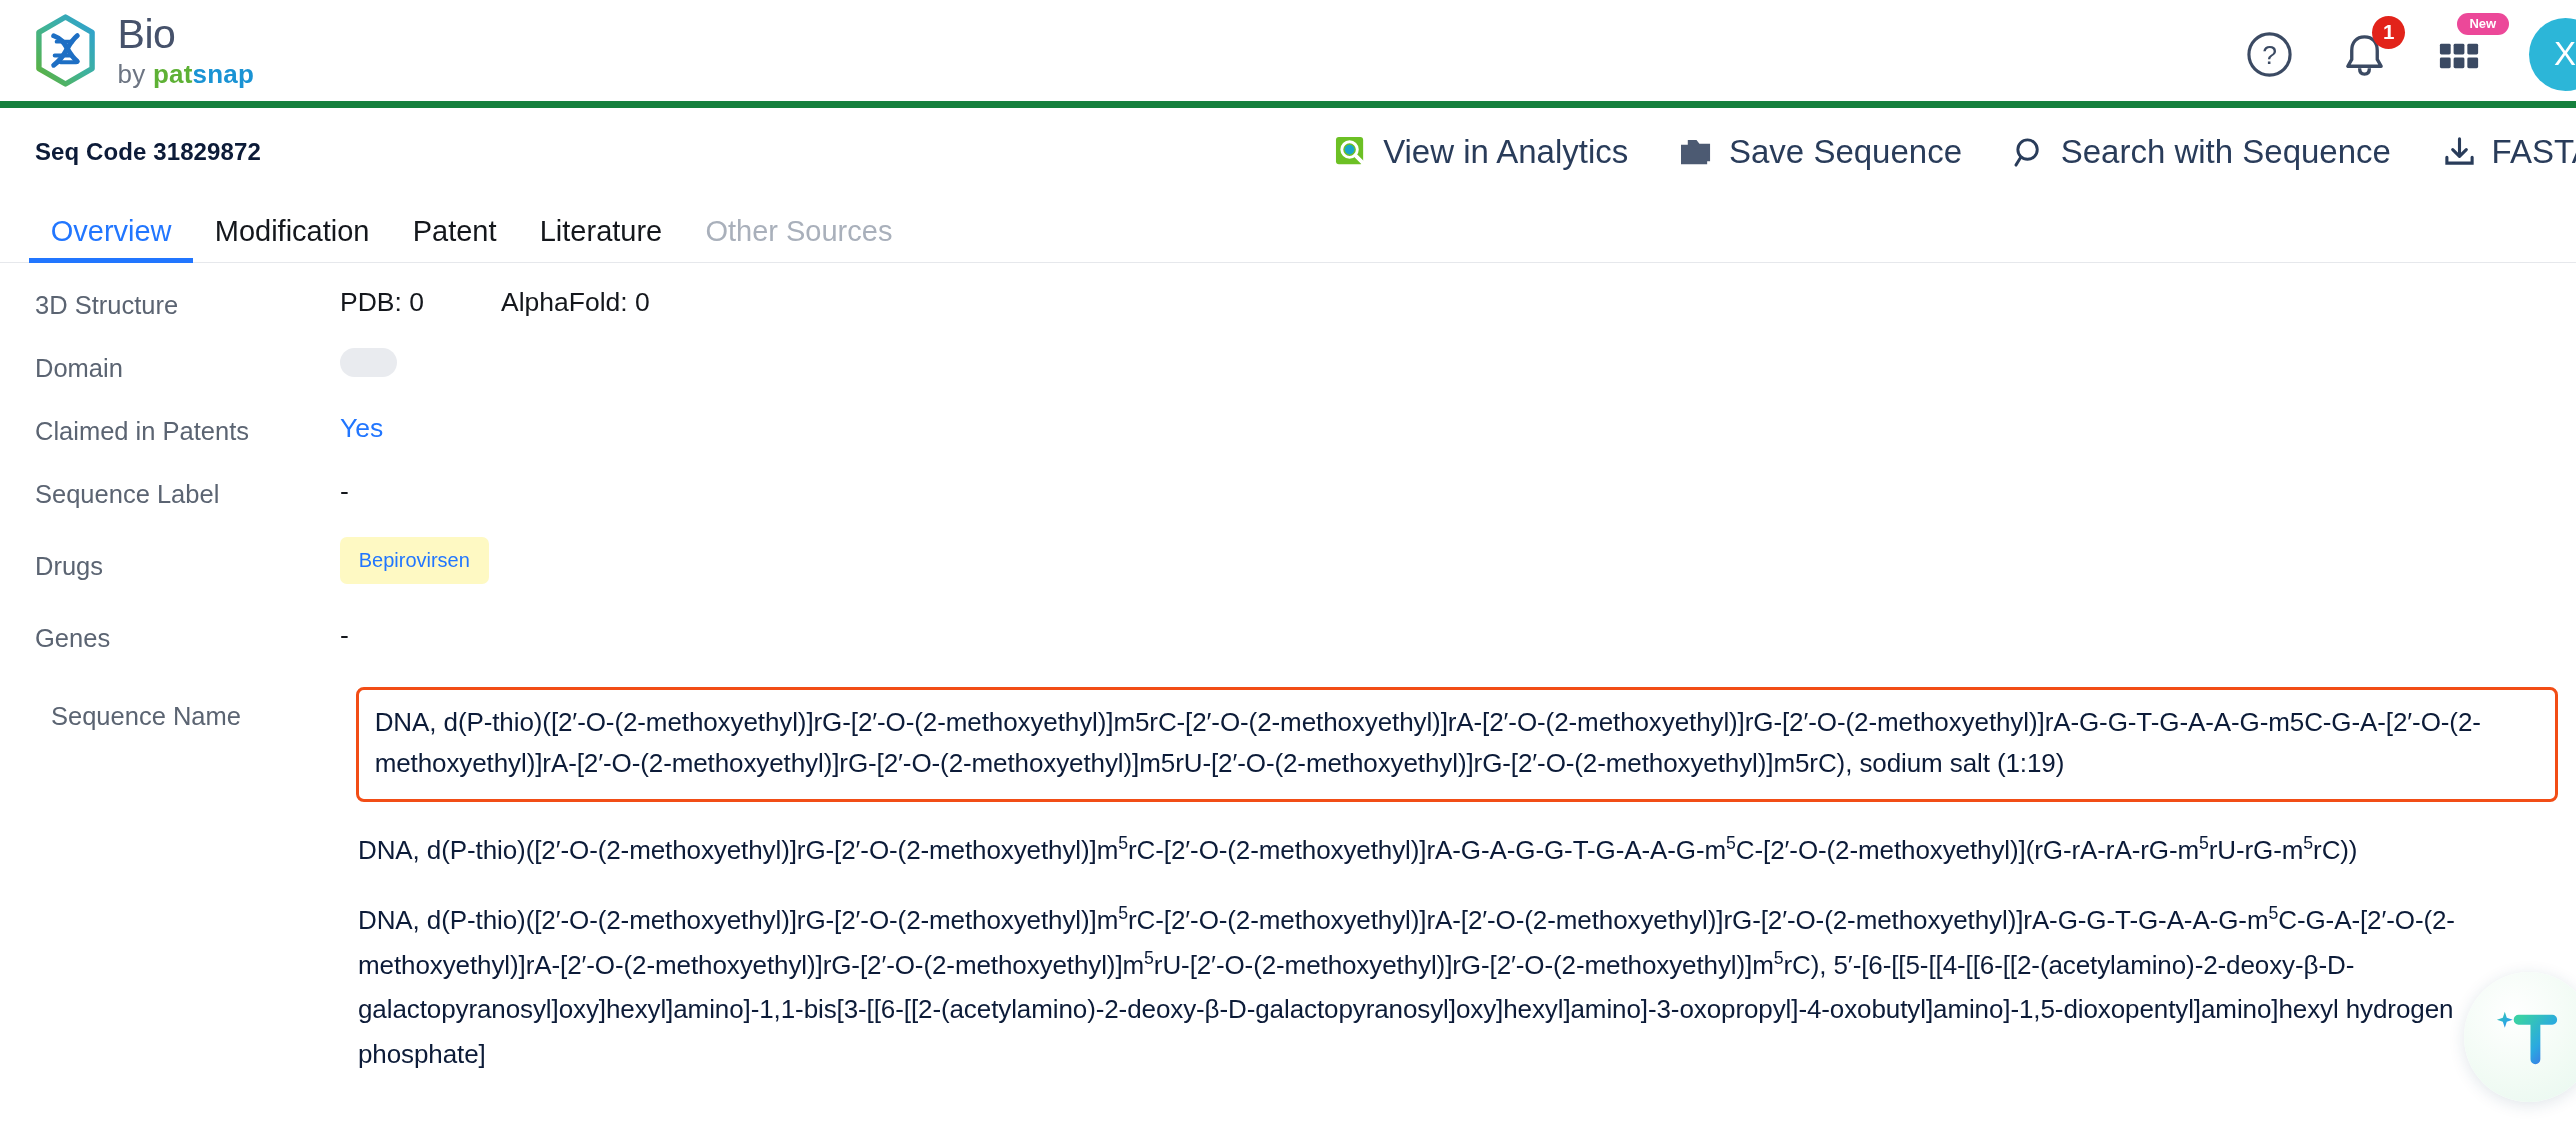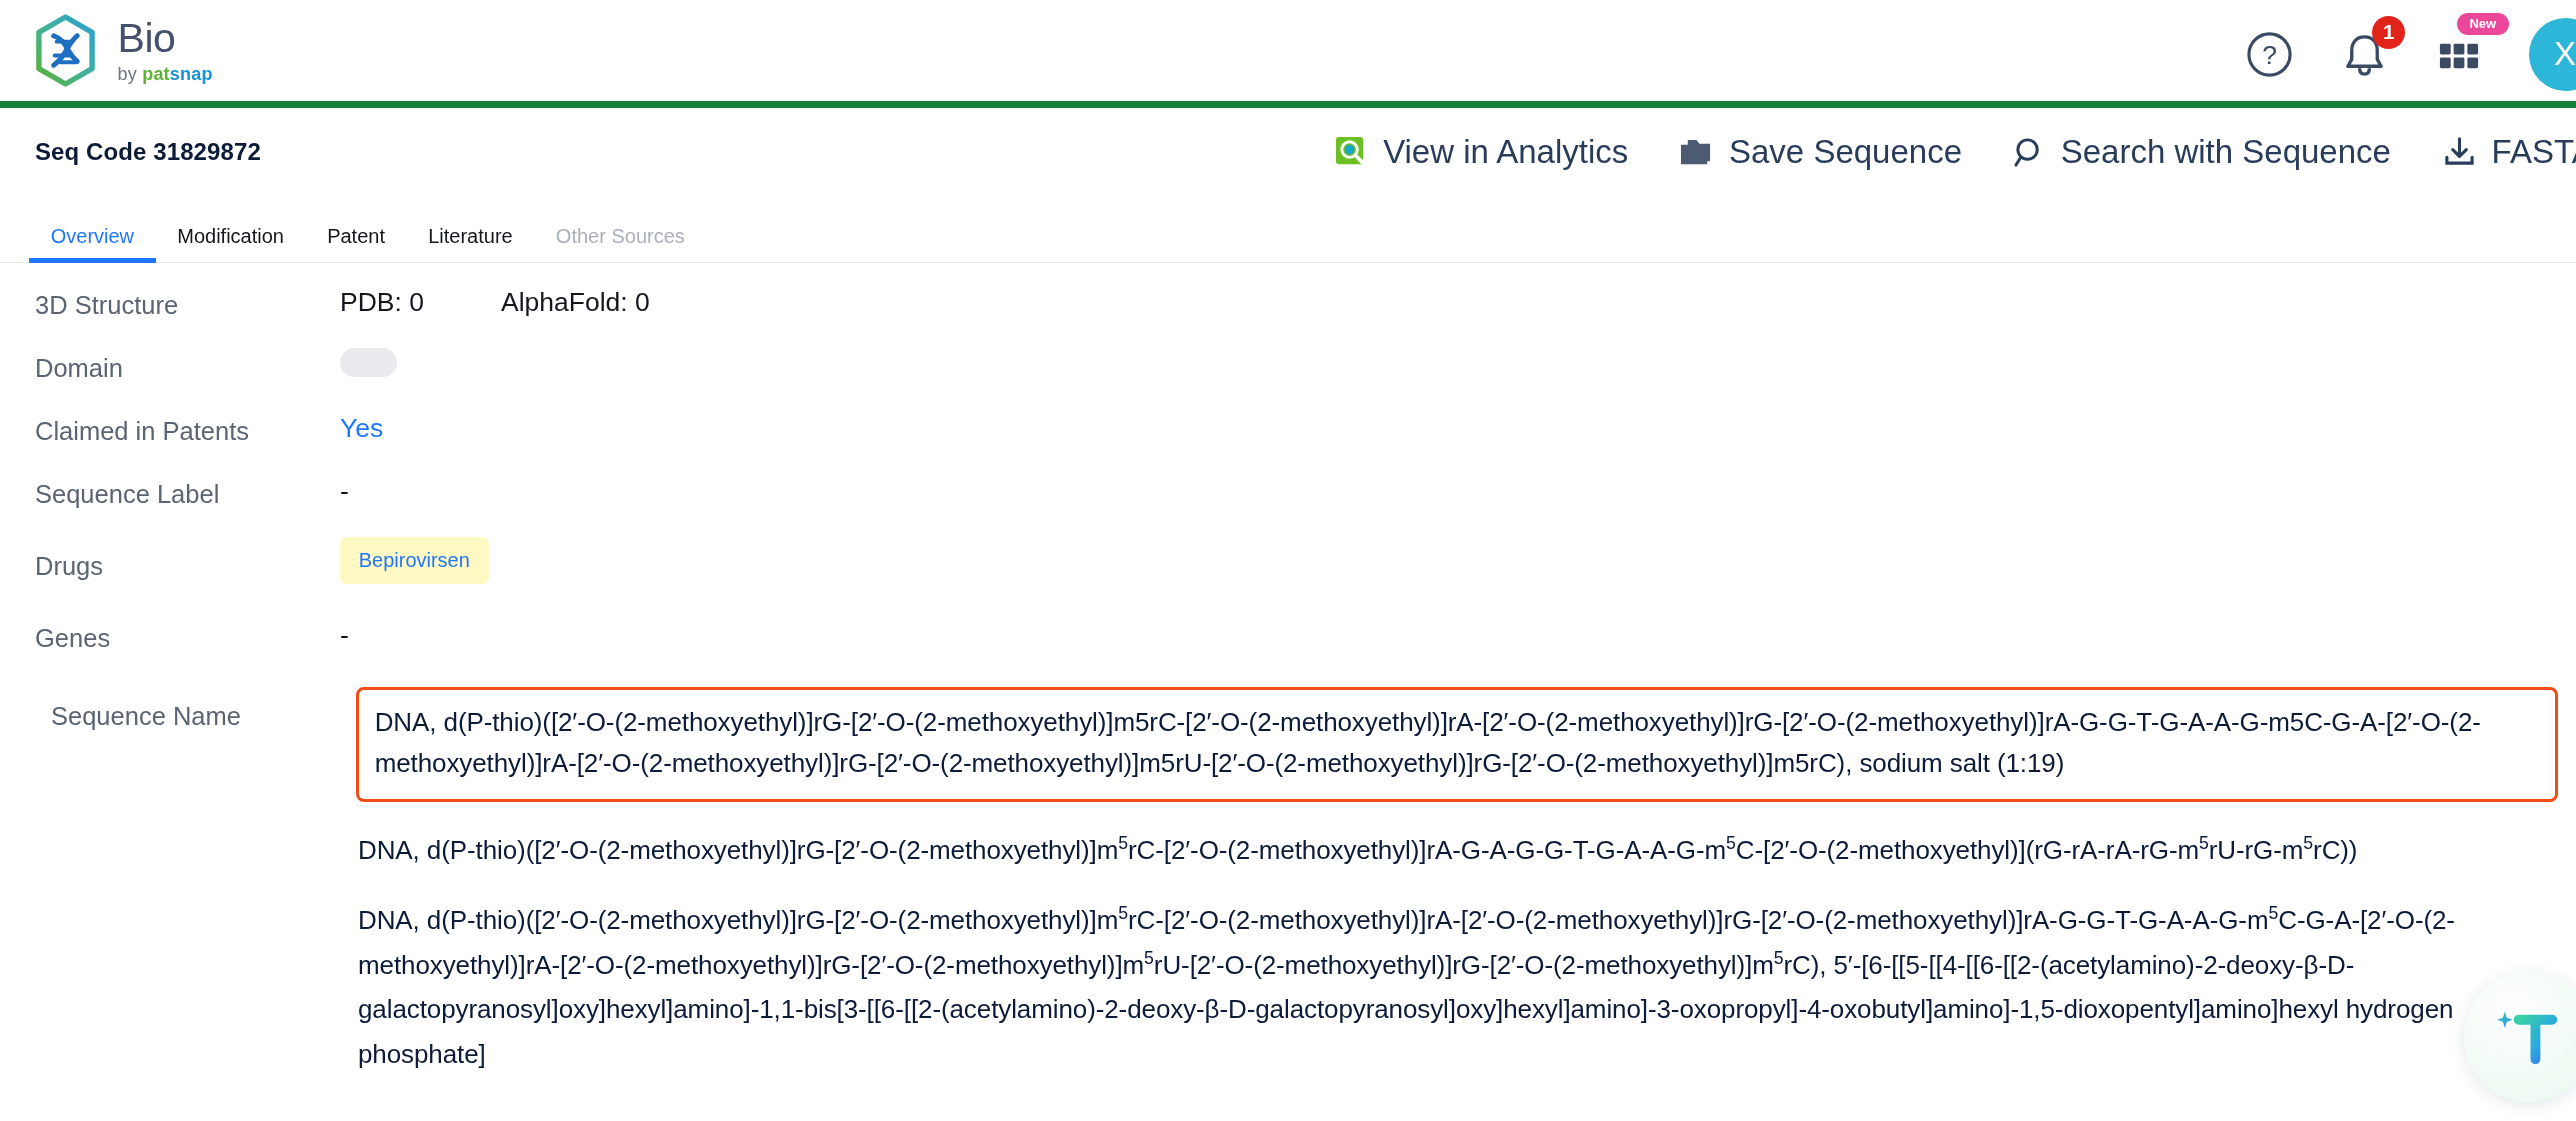--- a/index.html
+++ b/index.html
@@ -24,21 +24,21 @@
   }
   .brand { display: flex; align-items: center; gap: 19.6px; }
   .brand-logo { width: 65px; height: 73px; display: block; }
   .brand-text { display: flex; flex-direction: column; justify-content: center; line-height: 1; }
   .brand-title {
     font-size: 41px;
     font-weight: 500;
     color: #46526b;
     letter-spacing: -0.5px;
   }
-  .brand-sub { font-size: 18px; margin-top: 6.9px; letter-spacing: 0.2px; }
+  .brand-sub { font-size: 26px; margin-top: 6.9px; letter-spacing: 0.2px; }
   .brand-sub .by { color: #6d7583; }
   .brand-sub .pat { color: #5eb135; font-weight: 600; }
   .brand-sub .snap { color: #1a93d4; font-weight: 600; }
 
   .header-right {
     position: absolute;
     right: 0px;
     top: 0;
     height: 108px;
     display: flex;
@@ -120,21 +120,21 @@
   .tabs {
     display: flex;
     align-items: flex-end;
     gap: 0;
     padding-left: 35px;
     height: 67px;
     border-bottom: 1px solid #e6e8ec;
     background: #fff;
   }
   .tab {
-    font-size: 20px;
+    font-size: 29px;
     color: #14171c;
     padding: 0 21.6px 13.8px 21.6px;
     cursor: pointer;
     position: relative;
     white-space: nowrap;
   }
   .tab:first-child { margin-left: -5.9px; }
   .tab.active { color: #2176ff; }
   .tab.active::after {
     content: "";

